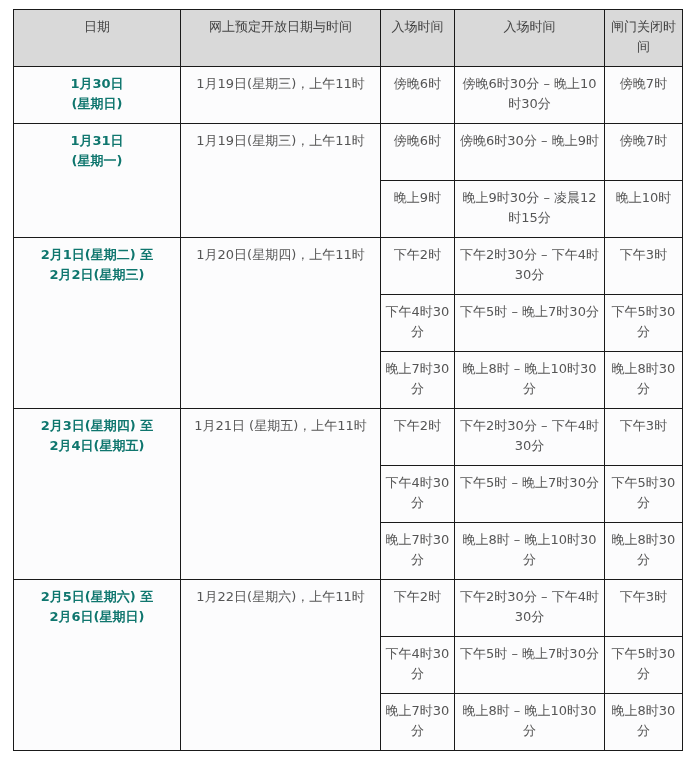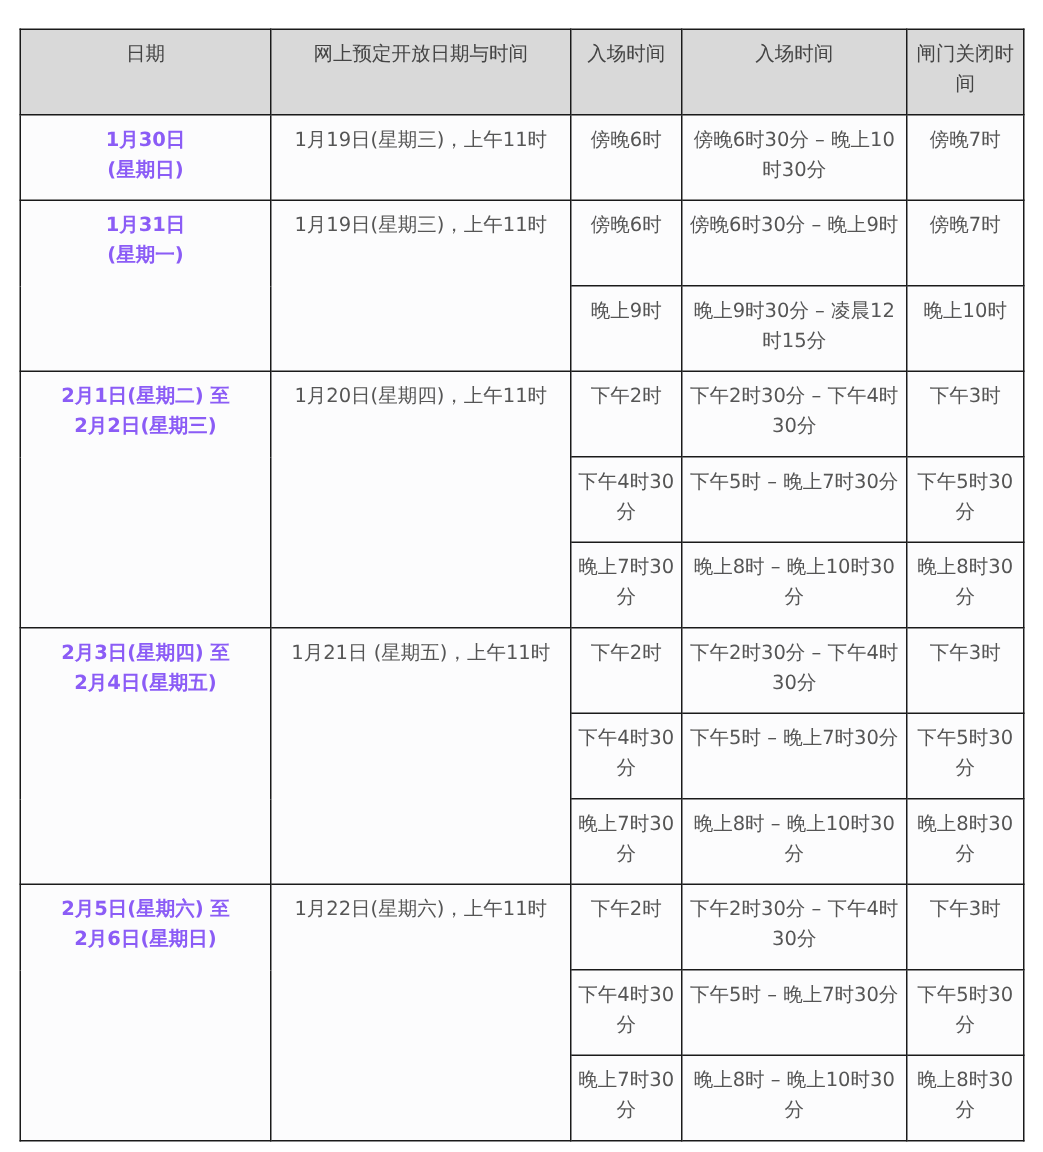--- a/index.html
+++ b/index.html
@@ -11,21 +11,21 @@
       width: 695px;
       height: 768px;
       position: relative;
       overflow: hidden;
       font-family: "DejaVu Sans", "Liberation Sans", sans-serif;
       color: #555555;
     }
     table.schedule {
       position: absolute;
       left: 13px;
-      top: 19px;
+      top: 9px;
       border-collapse: collapse;
       table-layout: fixed;
       width: 669px;
       font-size: 13px;
       line-height: 20px;
     }
     table.schedule th, table.schedule td {
       border: 1.5px solid #1a1a1a;
       text-align: center;
       vertical-align: top;
@@ -37,21 +37,21 @@
       color: #444444;
       font-weight: normal;
       height: 43px;
     }
     table.schedule td {
       background: #fcfcfd;
       height: 43px;
     }
     td.date-cell {
       font-weight: bold;
-      color: #8b5cf6;
+      color: #0f766e;
     }
     td.booking-cell {
       text-align: left;
       padding-left: 13px;
       margin-left: 35px;
     }
     col.c1 { width: 167px; }
     col.c2 { width: 200px; }
     col.c3 { width: 74px; }
     col.c4 { width: 150px; }

